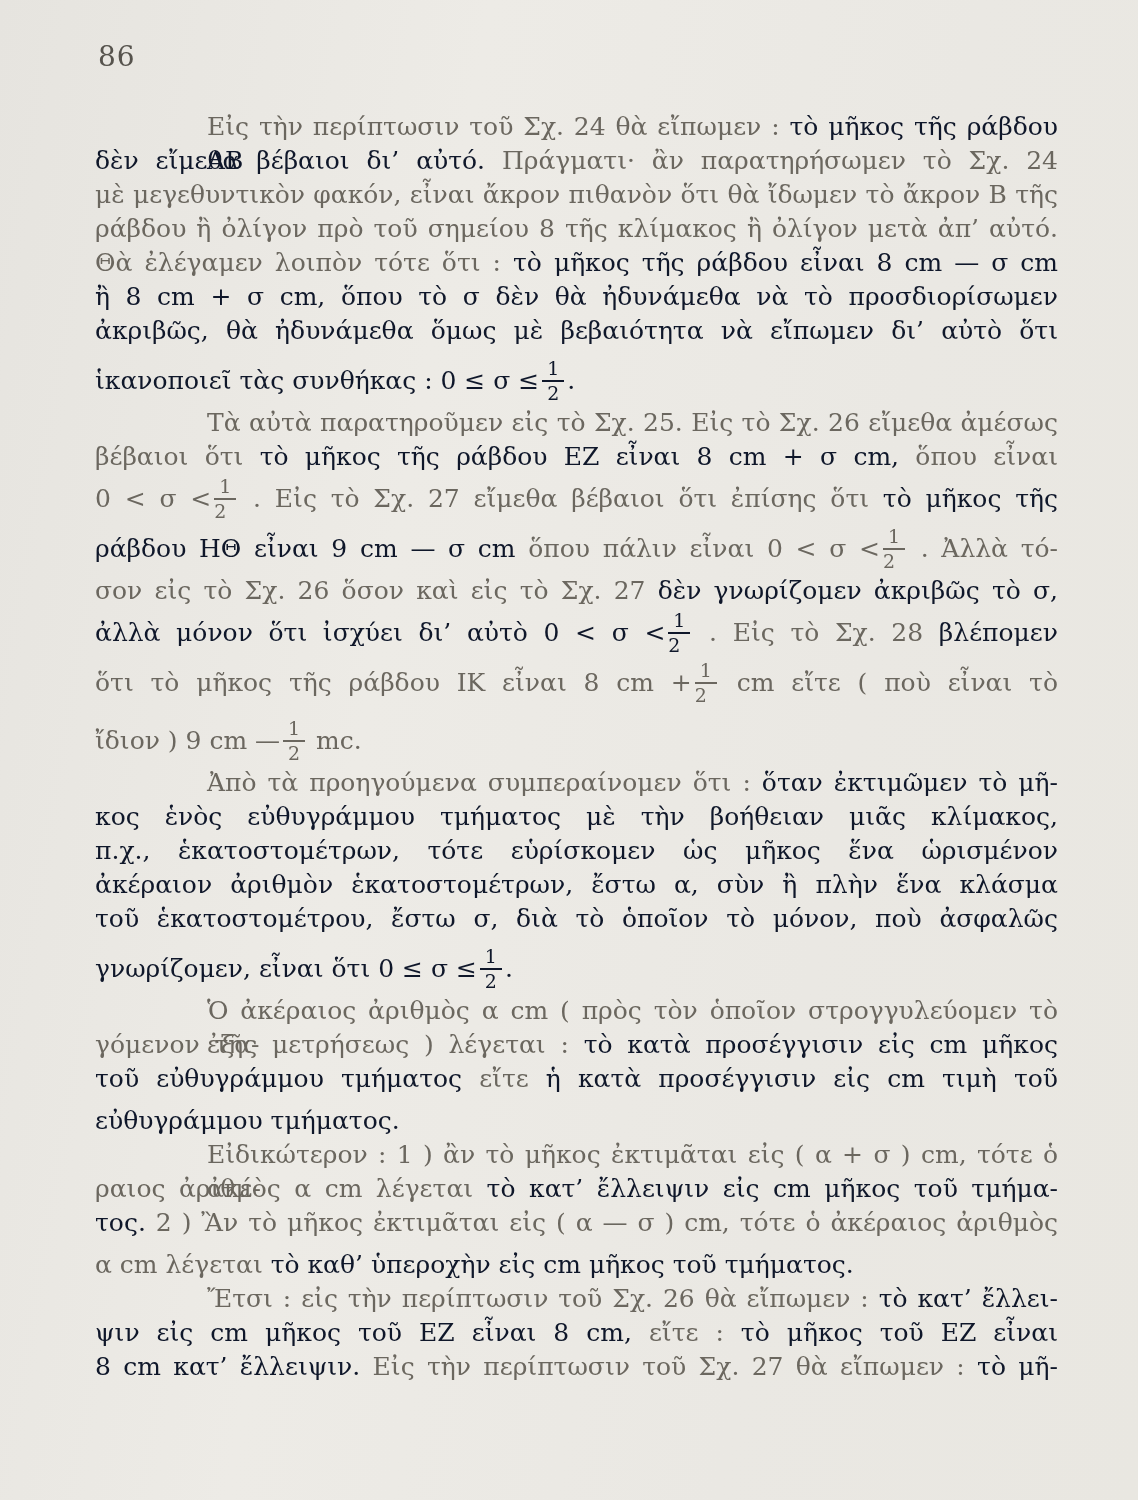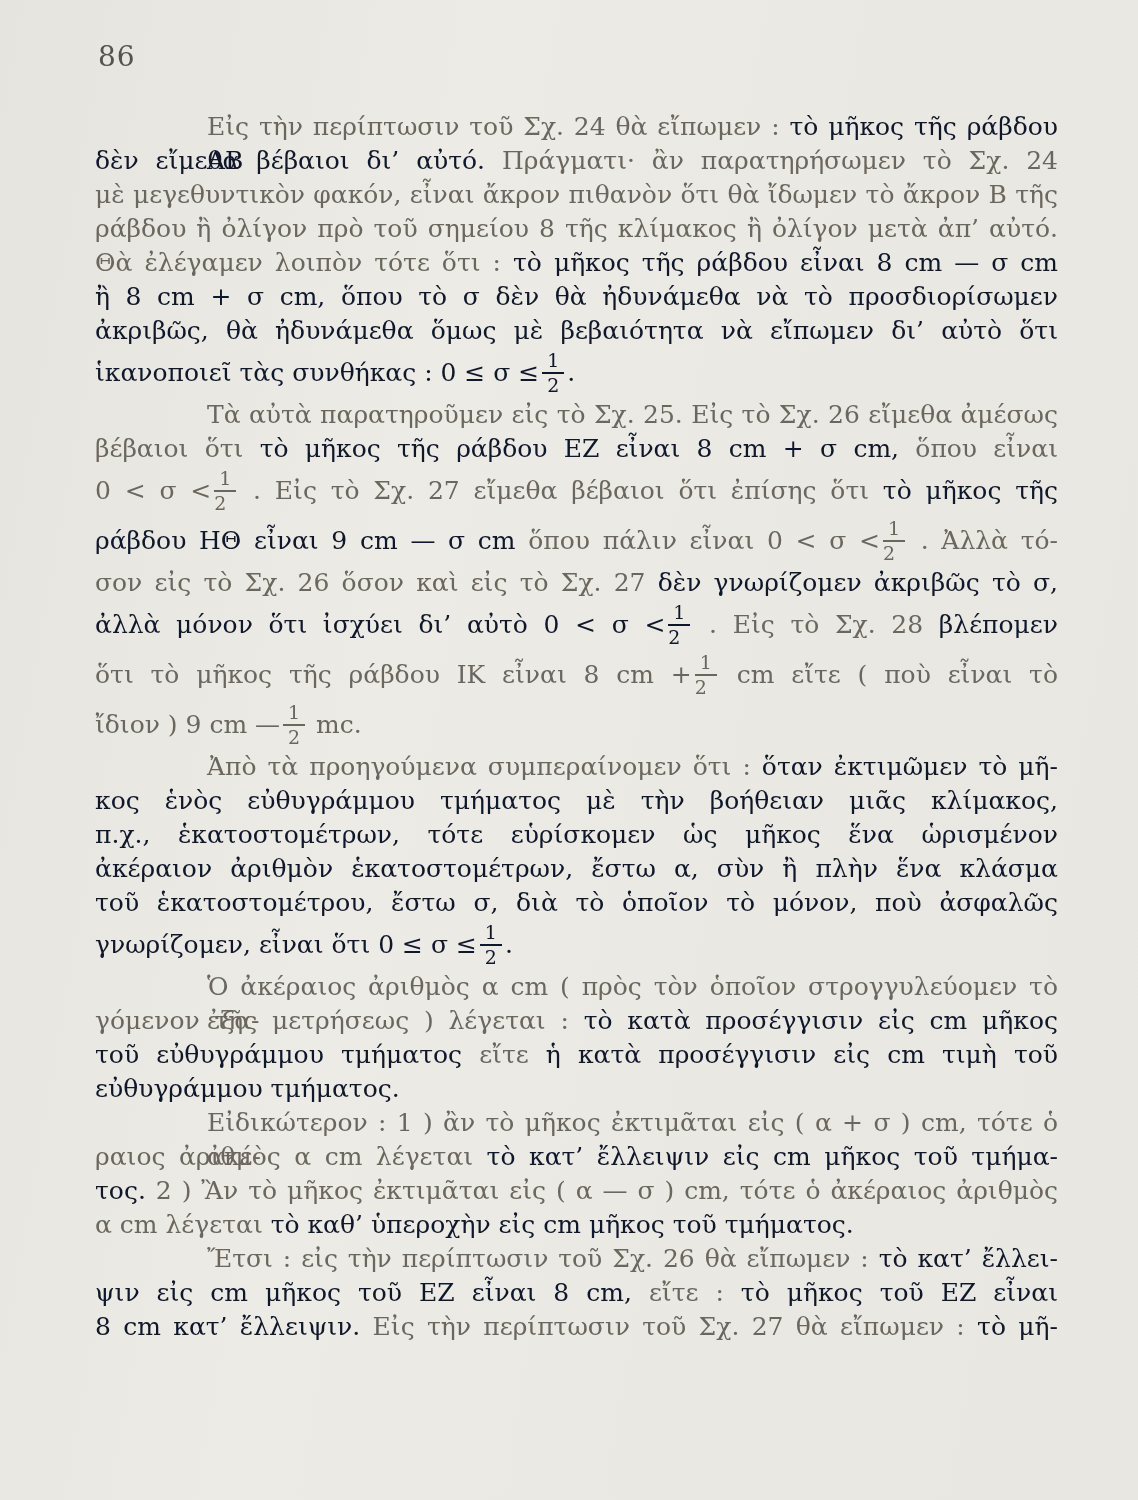--- a/index.html
+++ b/index.html
@@ -35,20 +35,21 @@
     text-align-last: justify;
     white-space: normal;
   }
   .ln.tall {
     height: 50px;
     line-height: 50px;
   }
   .ln.last {
     text-align: left;
     text-align-last: auto;
+    margin-top: 8px;
   }
   .ln.indent { padding-left: 112px; }
   .seg { color: #6b675f; }
   .seg.b {
     font-weight: normal;
     color: #0f172a;
   }
   .frac {
     display: inline-block;
     vertical-align: middle;

